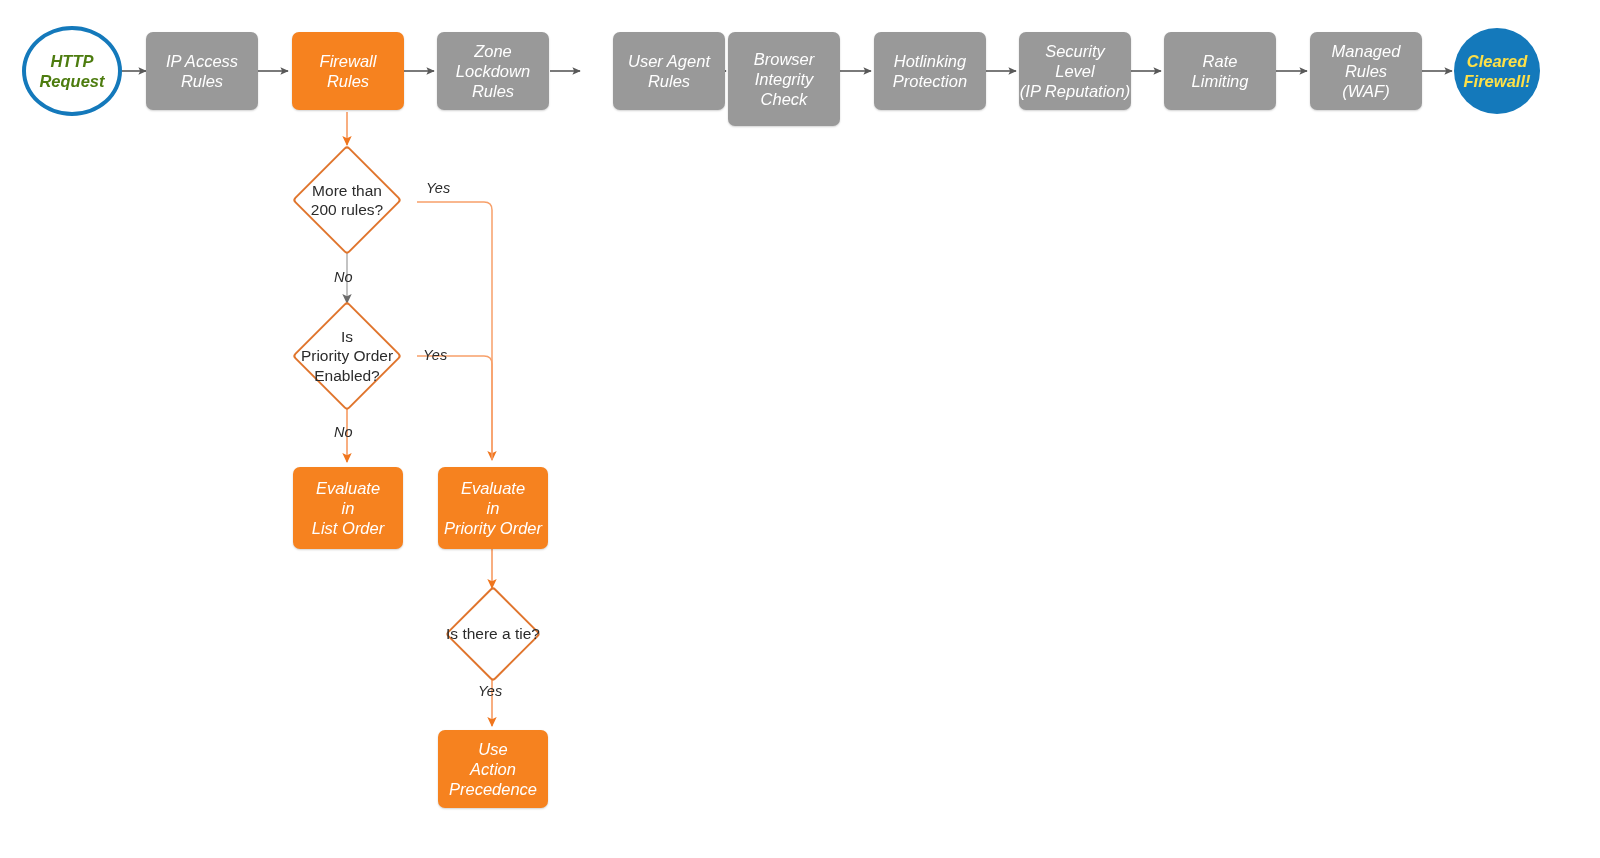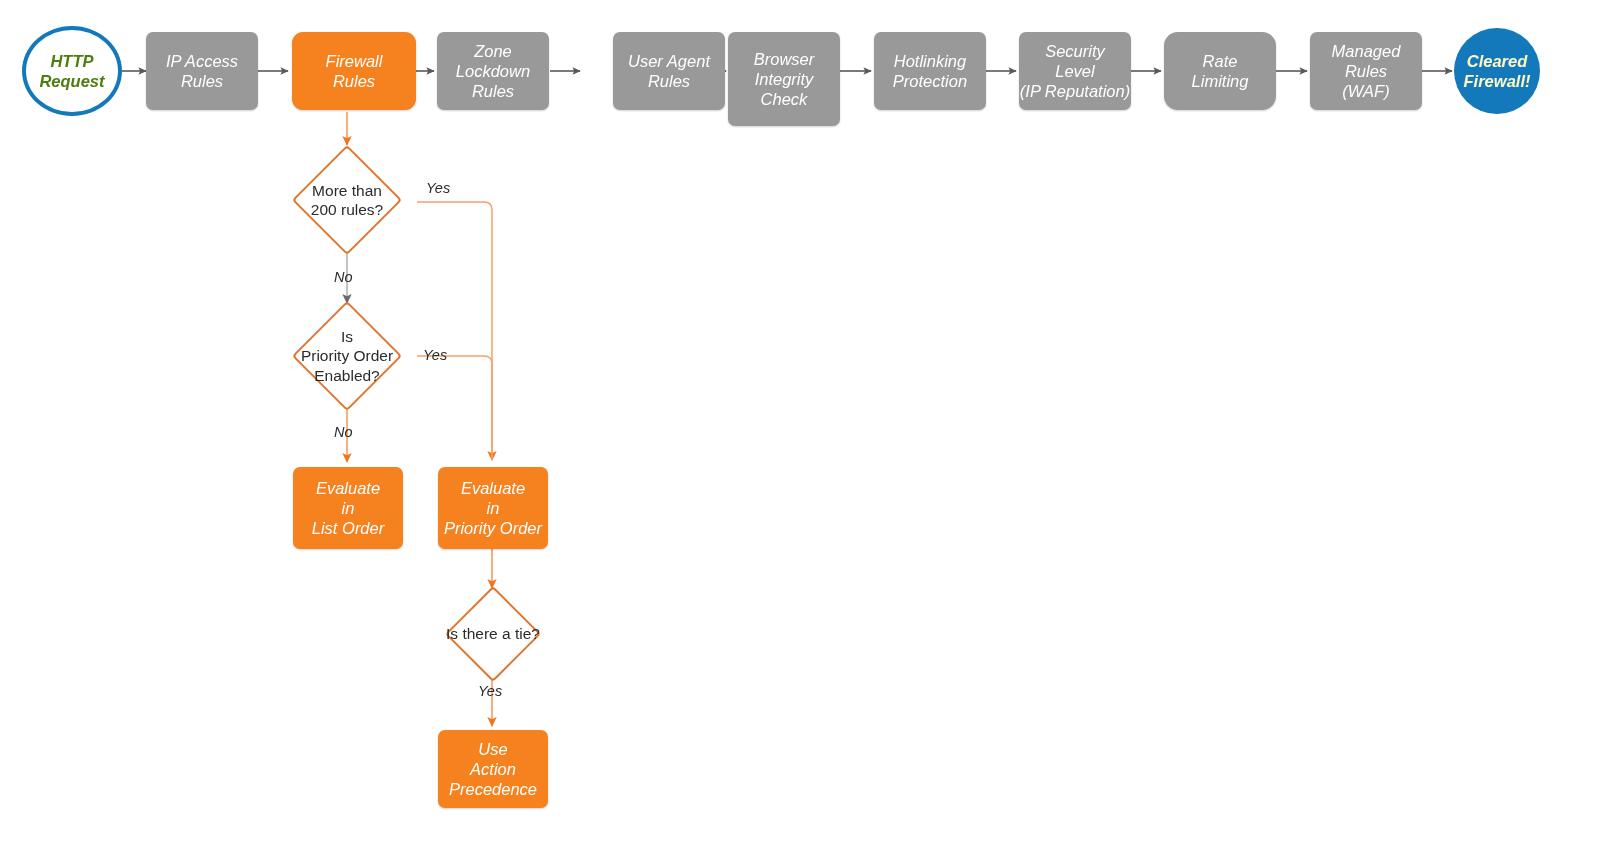--- a/index.html
+++ b/index.html
@@ -62,21 +62,21 @@
     font-weight: bold;
     font-size: 16.5px;
   }
   .circle.hollow {
     background: #ffffff;
     border: 4px solid #1479bb;
     color: #4d7c0f;
   }
   .circle.filled {
     background: #1479bb;
-    color: #fef9c3;
+    color: #fde047;
   }
 
   
   .diamond {
     background: transparent;
   }
   .diamond .dshape {
     position: absolute;
     left: 50%;
     top: 50%;
@@ -156,42 +156,42 @@
      use action precedence --&gt;
     <path d="M492,674 L492,726" stroke="#f7a06a" stroke-width="1.7" fill="none" marker-end="url(#arrow-orange)"></path>
   </svg>
 
   <div class="node circle hollow" style="left:22px; top:26px; width:100px; height:90px;">HTTP
 Request</div>
 
   <div class="node box gray" style="left:146px; top:32px; width:112px; height:78px;">IP Access
 Rules</div>
 
-  <div class="node box orange" style="left:292px; top:32px; width:124px; height:78px;border-radius:11px;">Firewall
+  <div class="node box orange" style="left:292px; top:32px; width:112px; height:78px;">Firewall
 Rules</div>
 
   <div class="node box gray" style="left:437px; top:32px; width:112px; height:78px;">Zone
 Lockdown
 Rules</div>
 
   <div class="node box gray" style="left:583px; top:32px; width:112px; height:78px;margin-left:30px;">User Agent
 Rules</div>
 
   <div class="node box gray" style="left:728px; top:32px; width:112px; height:94px;">Browser
 Integrity
 Check</div>
 
   <div class="node box gray" style="left:874px; top:32px; width:112px; height:78px;">Hotlinking
 Protection</div>
 
   <div class="node box gray" style="left:1019px; top:32px; width:112px; height:78px;">Security
 Level
 (IP Reputation)</div>
 
-  <div class="node box gray" style="left:1164px; top:32px; width:112px; height:78px;border-radius:14px;">Rate
+  <div class="node box gray" style="left:1164px; top:32px; width:112px; height:78px;">Rate
 Limiting</div>
 
   <div class="node box gray" style="left:1310px; top:32px; width:112px; height:78px;">Managed
 Rules
 (WAF)</div>
 
   <div class="node circle filled" style="left:1454px; top:28px; width:86px; height:86px;">Cleared
 Firewall!</div>
 
   <div class="node diamond" style="left:277px; top:148px; width:140px; height:104px;">

